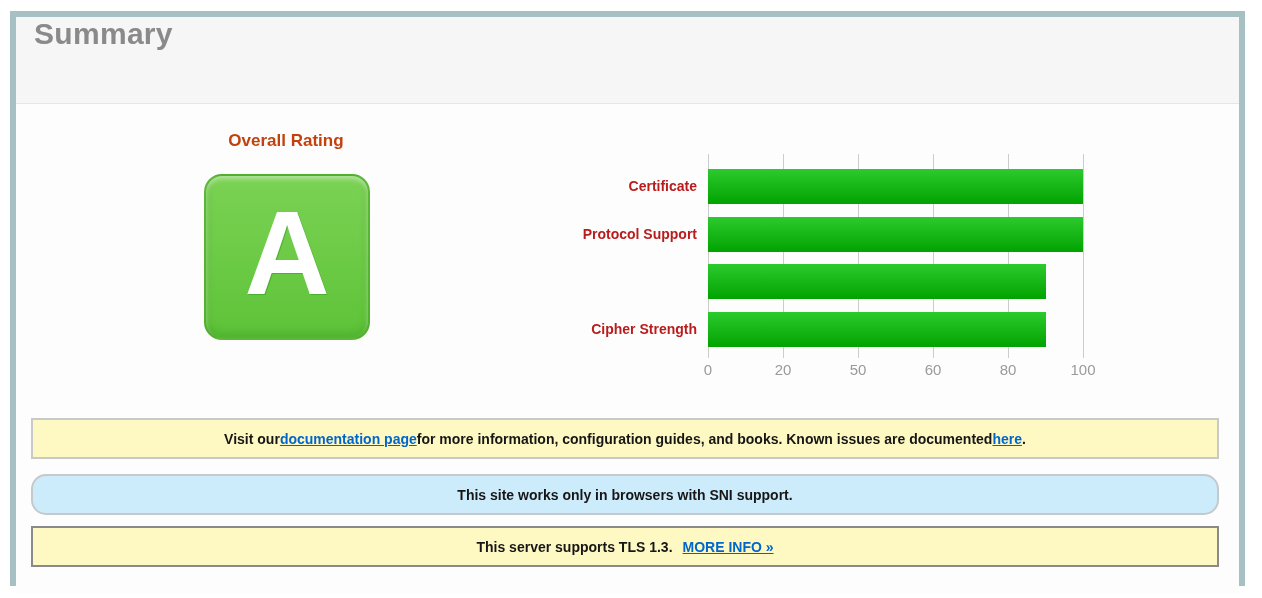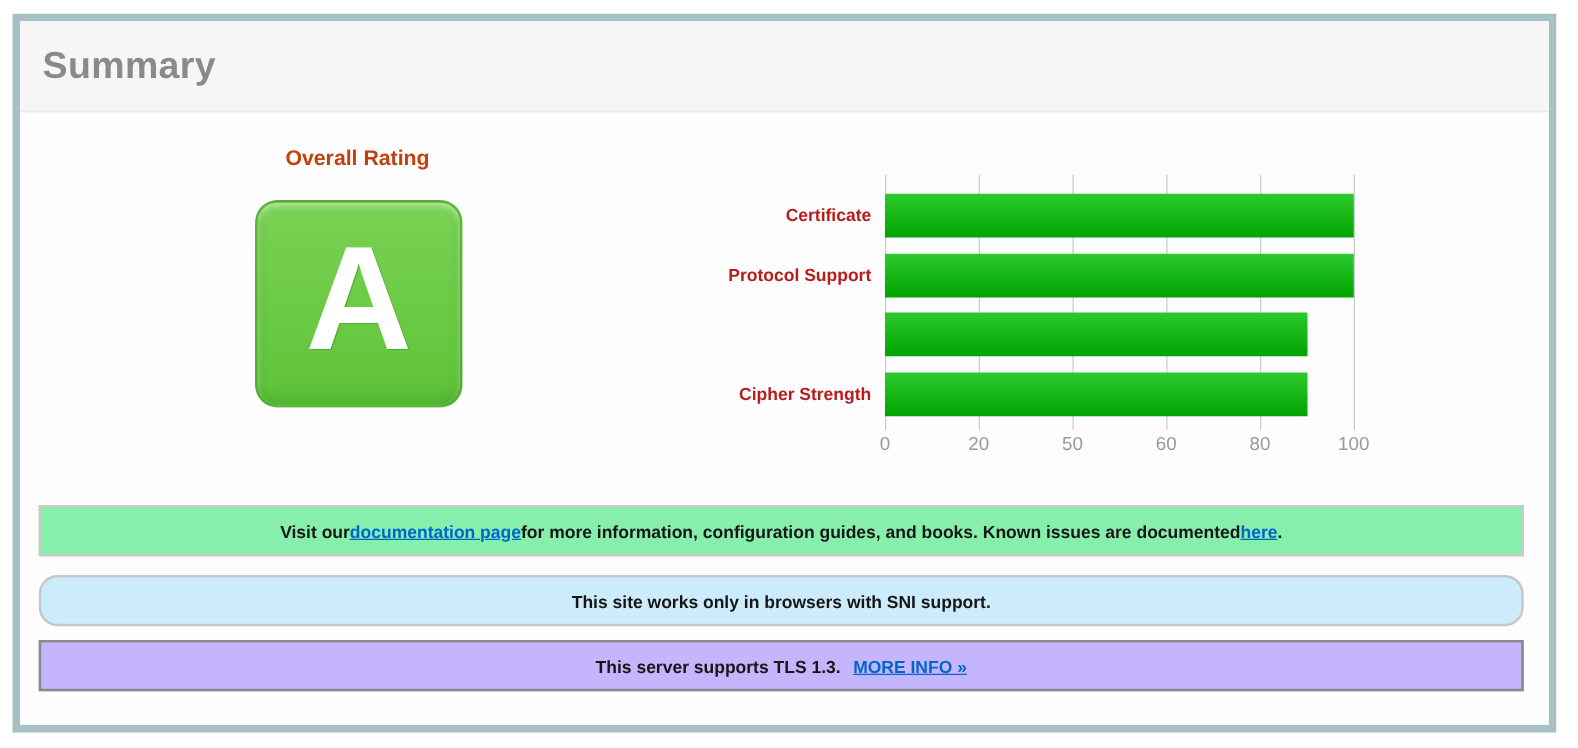--- a/index.html
+++ b/index.html
@@ -2,22 +2,22 @@
 <html><head>
 <meta charset="utf-8">
 <style>
   * { margin:0; padding:0; box-sizing:border-box; }
   html,body { width:1262px; height:598px; background:#ffffff;
               font-family:"Liberation Sans", sans-serif; overflow:hidden; position:relative; }
 
   .frame { position:absolute; left:10px; top:11px; width:1235px; height:575px;
            border:6px solid #a7c0c4; background:#fdfdfd; }
 
-  .header { height:73px; background:#f6f6f6; border-bottom:1px solid #e2e7e7;
-            display:flex; align-items:center; padding-left:18px; }
+  .header { height:87px; background:#f6f6f6; border-bottom:1px solid #e2e7e7;
+            display:flex; align-items:flex-start; padding-left:18px; }
   .page-title { font-size:30px; font-weight:bold; color:#8a8a8a; letter-spacing:0.3px; }
 
   .content { position:relative; width:100%; height:489px; background:#fdfdfd; }
 
   
   .rating-label { position:absolute; left:170px; top:27px; width:200px; text-align:center;
                   font-size:17px; font-weight:bold; color:#c2410c; }
   .grade-badge { position:absolute; left:188px; top:70px; width:166px; height:166px;
                  border-radius:18px; border:2px solid rgba(70,160,35,0.55);
                  box-shadow: inset 0 3px 5px rgba(255,255,255,0.45), inset 0 -5px 10px rgba(0,90,0,0.18);
@@ -82,31 +82,31 @@
         <div class="tick-label" style="left: 1067px;">100</div>
         <div class="bar-label" style="top: 65px;">Certificate</div>
         <div class="bar" style="top: 65px; height: 35px; width: 375px; background: linear-gradient(rgb(45, 202, 45), rgb(0, 163, 0));"></div>
         <div class="bar-label" style="top: 113px;">Protocol Support</div>
         <div class="bar" style="top: 113px; height: 35px; width: 375px; background: linear-gradient(rgb(45, 202, 45), rgb(0, 163, 0));"></div>
         <div class="bar" style="top: 160px; height: 35px; width: 337.5px; background: linear-gradient(rgb(45, 202, 45), rgb(0, 163, 0));"></div>
         <div class="bar-label" style="top: 208px;">Cipher Strength</div>
         <div class="bar" style="top: 208px; height: 35px; width: 337.5px; background: linear-gradient(rgb(45, 202, 45), rgb(0, 163, 0));"></div>
       </div>
 
-    <div class="notice notice-yellow" style="background: #86efac;">
+    <div class="notice notice-yellow" style="background: #fef9c3;">
       <span>Visit our </span>
         <a class="link">documentation page</a>
         <span> for more information, configuration guides, and books. Known issues are documented </span>
         <a class="link">here</a>
         <span>.</span>
     </div>
 
     <div class="notice notice-blue" style="background: rgb(205, 236, 251); border-radius: 15px;">
       <span>This site works only in browsers with SNI support.</span>
     </div>
 
-    <div class="notice notice-green" style="background: #c4b5fd;">
+    <div class="notice notice-green" style="background: #fef9c3;">
       <span>This server supports TLS 1.3.</span>
       <a class="link">MORE INFO »</a>
     </div>
 
   </div>
 </div>
 
 </body></html>

